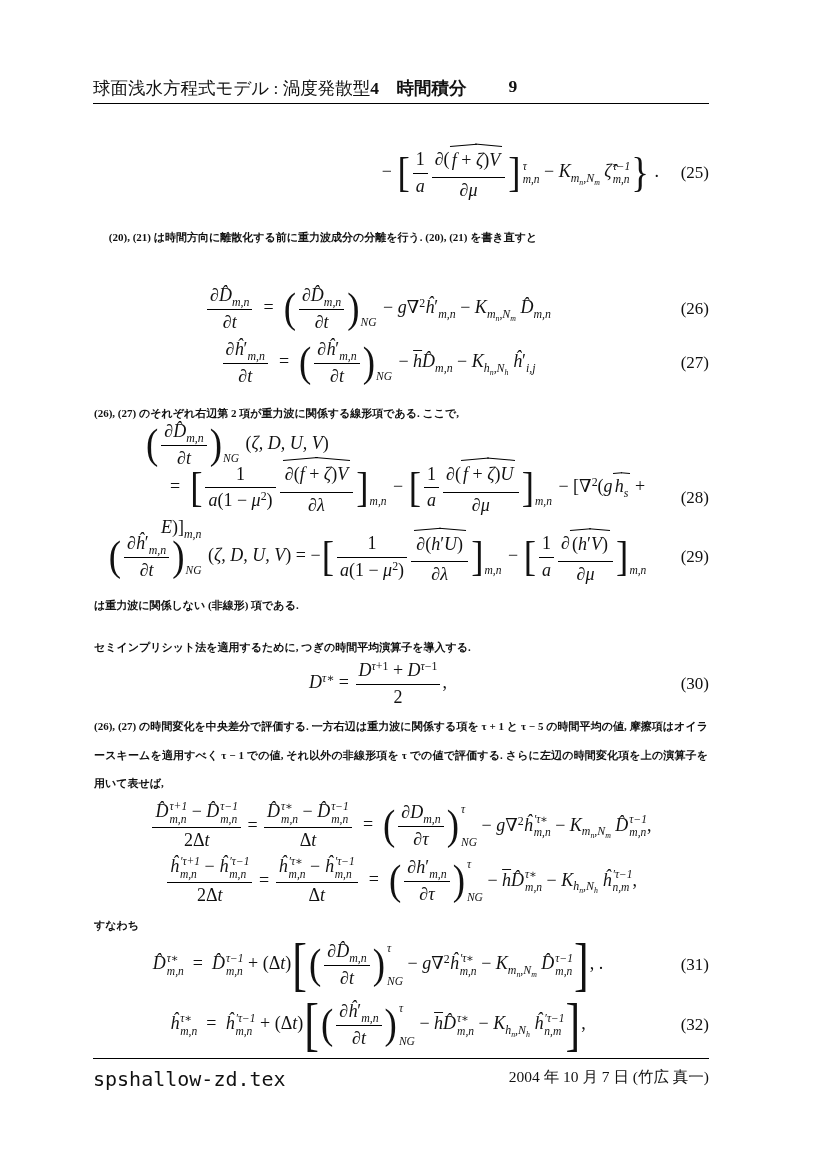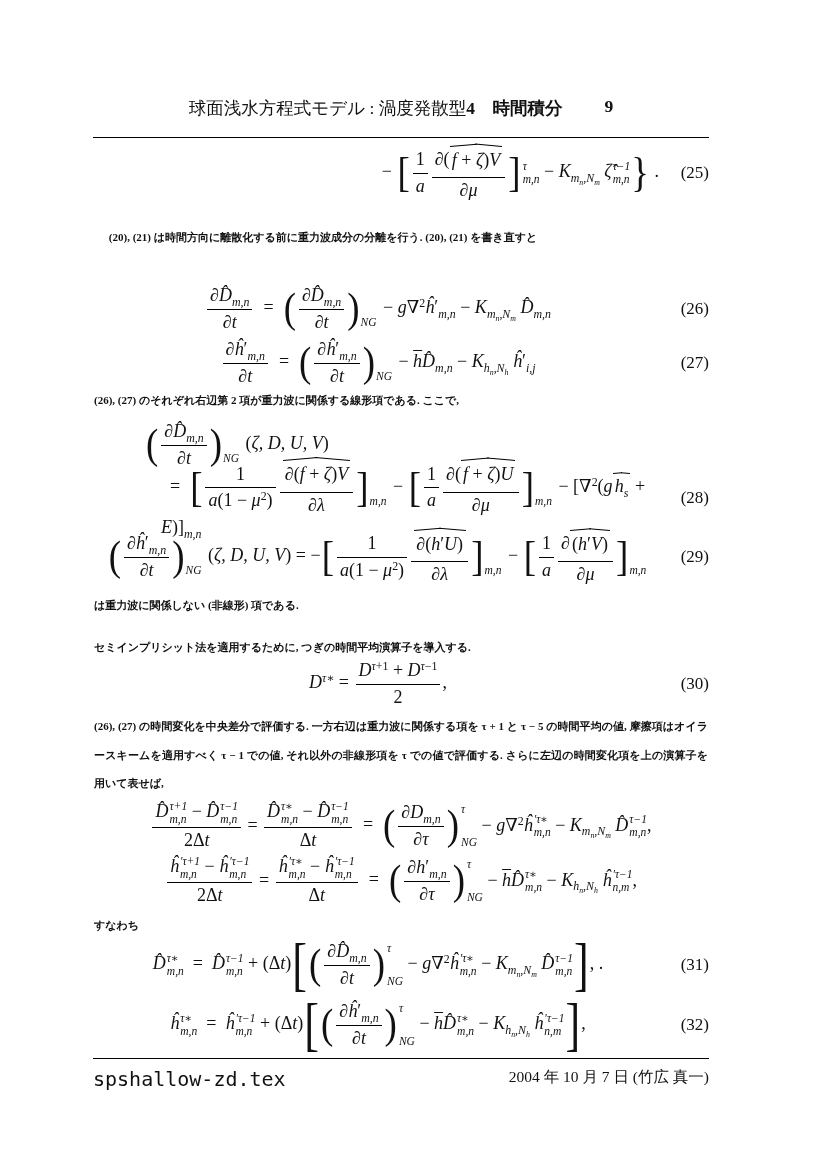--- a/index.html
+++ b/index.html
@@ -2,22 +2,22 @@
 <html><head>
 <meta charset="utf-8">
 <style>
   html,body{margin:0;padding:0;background:#ffffff;}
   .sheet{position:relative;width:826px;height:1169px;background:#fff;overflow:hidden;
          font-family:"Liberation Serif","DejaVu Serif",serif;color:#111;}
   .content{position:absolute;left:93px;top:0;width:616px;height:1169px;}
   .abs{position:absolute;left:0;right:0;}
 
   
-  .hdr{position:absolute;left:93px;width:616px;top:96px;display:flex;justify-content:center;
-       align-items:baseline;border-bottom:1.4px solid #000;padding-bottom:17px;font-size:17.5px;}
+  .hdr{position:absolute;left:93px;width:616px;top:76px;display:flex;justify-content:flex-start;
+       align-items:baseline;border-bottom:1.4px solid #000;padding-bottom:3px;font-size:17.5px;}
   .hdr-right{display:inline-flex;gap:42px;font-weight:bold;}
   .ftr{position:absolute;left:93px;width:616px;top:1058px;border-top:1.4px solid #000;
        padding-top:8px;display:flex;justify-content:space-between;font-size:15.5px;}
   .ftr .file{font-family:"DejaVu Sans Mono","Liberation Mono",monospace;font-size:20px;}
 
   
   .para{margin:1px;text-align:justify;font-size:11px;line-height:28.5px;font-weight:bold;}
   .indent{text-indent:1.35em;}
 
   
@@ -77,21 +77,21 @@
     <div class="eq abs" style="top:284px;height:50px;">
       <div class="body"><span class="fr"><span class="n"><i>∂D̂</i><sub><i>m,n</i></sub></span><span class="d"><i>∂t</i></span></span><span class="rel">=</span><span class="d2">(</span><span class="fr"><span class="n"><i>∂D̂</i><sub><i>m,n</i></sub></span><span class="d"><i>∂t</i></span></span><span class="d2">)</span><span class="dp">NG</span> − <i>g</i>∇<sup>2</sup><i>ĥ</i>′<sub><i>m,n</i></sub> − <i>K</i><sub><i>m</i><sub><i>n</i></sub>,<i>N</i><sub><i>m</i></sub></sub> <i>D̂</i><sub><i>m,n</i></sub></div>
       <div class="no">(26)</div>
     </div>
 
     <div class="eq abs" style="top:338px;height:50px;">
       <div class="body"><span class="fr"><span class="n"><i>∂ĥ</i>′<sub><i>m,n</i></sub></span><span class="d"><i>∂t</i></span></span><span class="rel">=</span><span class="d2">(</span><span class="fr"><span class="n"><i>∂ĥ</i>′<sub><i>m,n</i></sub></span><span class="d"><i>∂t</i></span></span><span class="d2">)</span><span class="dp">NG</span> − <span class="ol"><i>h</i></span><i>D̂</i><sub><i>m,n</i></sub> − <i>K</i><sub><i>h</i><sub><i>n</i></sub>,<i>N</i><sub><i>h</i></sub></sub> <i>ĥ</i>′<sub><i>i,j</i></sub></div>
       <div class="no">(27)</div>
     </div>
 
-    <p class="para abs" style="top:385px;">(26), (27) のそれぞれ右辺第 2 項が重力波に関係する線形項である. ここで,</p>
+    <p class="para abs" style="top:398px;">(26), (27) のそれぞれ右辺第 2 項が重力波に関係する線形項である. ここで,</p>
 
     <div class="eq abs" style="top:420px;height:50px;">
       <div class="body l" style="padding-left:52px;"><span class="d2">(</span><span class="fr"><span class="n"><i>∂D̂</i><sub><i>m,n</i></sub></span><span class="d"><i>∂t</i></span></span><span class="d2">)</span><span class="dp">NG</span> (<i>ζ, D, U, V</i>)</div>
     </div>
 
     <div class="eq abs" style="top:470px;height:56px;">
       <div class="body l" style="padding-left:68px;"><span class="rel">=</span><span class="d2">[</span><span class="fr"><span class="n">1</span><span class="d"><i>a</i>(1 − <i>μ</i><sup>2</sup>)</span></span><span class="fr"><span class="n"><span class="wh"><i>∂</i>(<i>f</i> + <i>ζ</i>)<i>V</i></span></span><span class="d"><i>∂λ</i></span></span><span class="d2">]</span><span class="dp">m,n</span> − <span class="d2">[</span><span class="fr"><span class="n">1</span><span class="d"><i>a</i></span></span><span class="fr"><span class="n"><i>∂</i>(<span class="wh"><i>f</i> + <i>ζ</i>)<i>U</i></span></span><span class="d"><i>∂μ</i></span></span><span class="d2">]</span><span class="dp">m,n</span> − [∇<sup>2</sup>(<i>g</i><span class="wh"><i>h</i><sub><i>s</i></sub></span> + <i>E</i>)]<sub><i>m,n</i></sub></div>
       <div class="no">(28)</div>
     </div>
 

